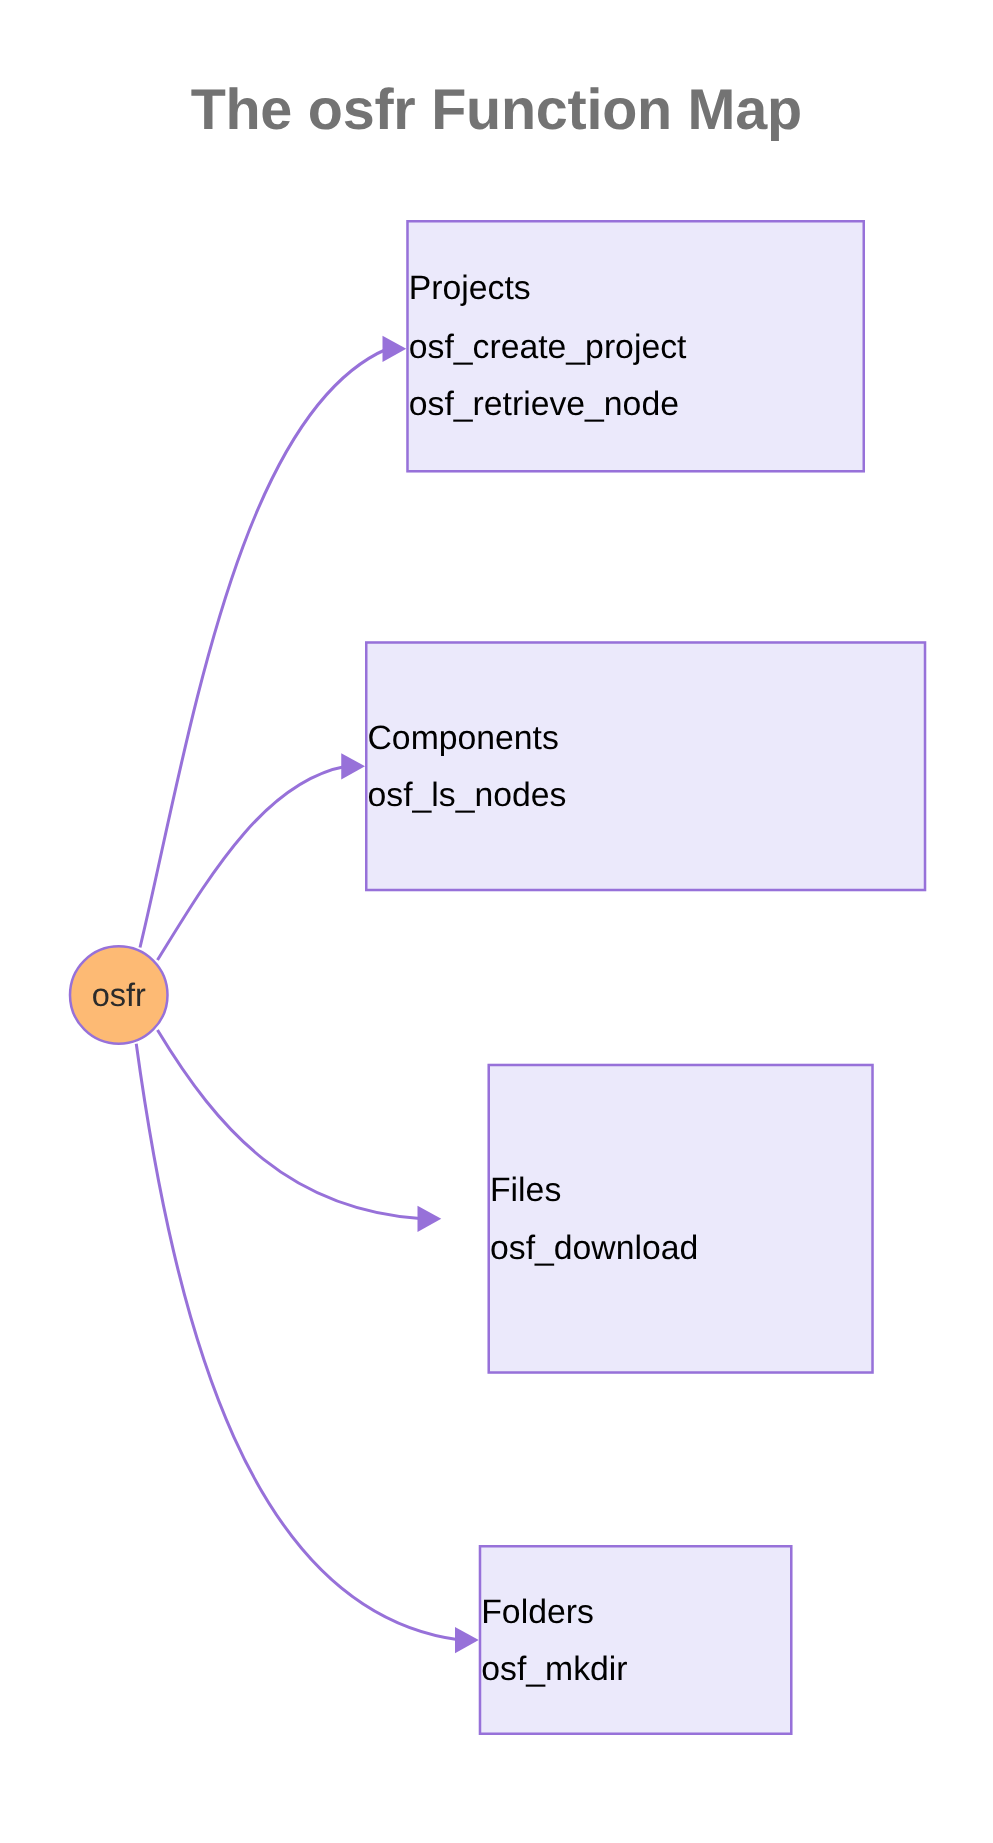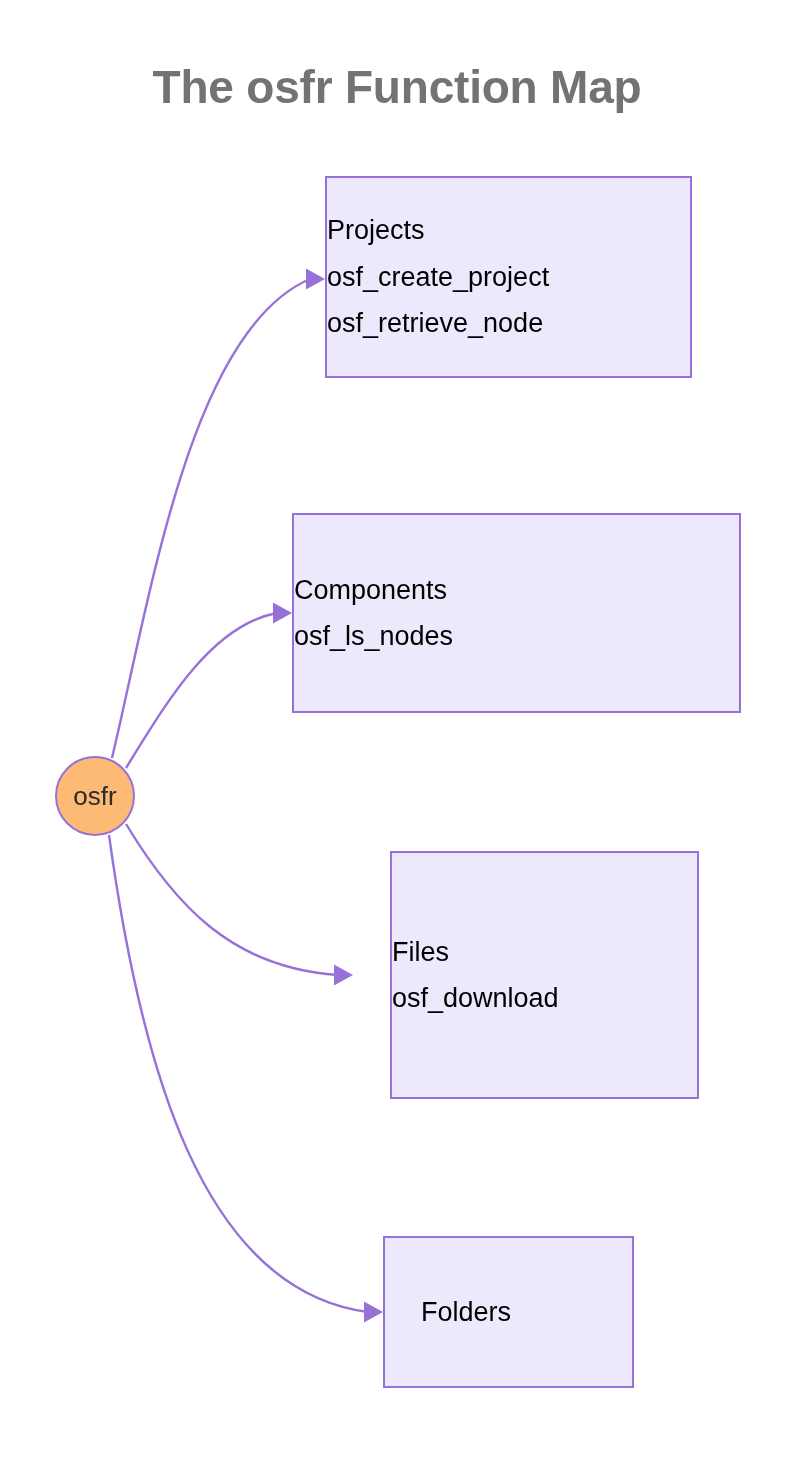--- a/index.html
+++ b/index.html
@@ -111,18 +111,19 @@
         <span class="line">osf_retrieve_node</span>
       </div>
       <div class="node-box" style="left: 292px; top: 513px; width: 449px; height: 200px;">
         <span class="line">Components</span>
         <span class="line">osf_ls_nodes</span>
       </div>
       <div class="node-box" style="left: 353px; top: 851px; width: 309px; height: 248px; margin-left: 37px;">
         <span class="line">Files</span>
         <span class="line">osf_download</span>
       </div>
-      <div class="node-box" style="left: 383px; top: 1236px; width: 251px; height: 152px; padding-left: 36px;">
+      <div class="node-box" style="left: 383px; top: 1236px; width: 251px; height: 152px;">
         <span class="line">Folders</span>
+        <span class="line">osf_mkdir</span>
       </div>
     </div>
 
 </div>
 
 </body></html>

